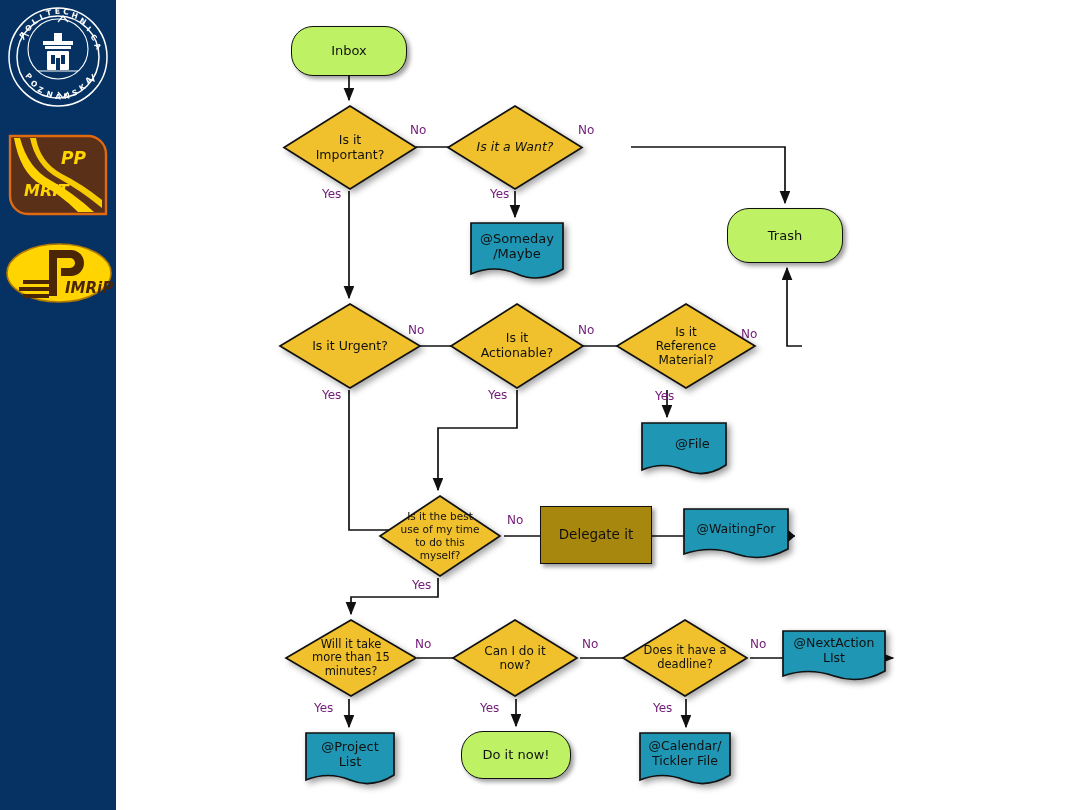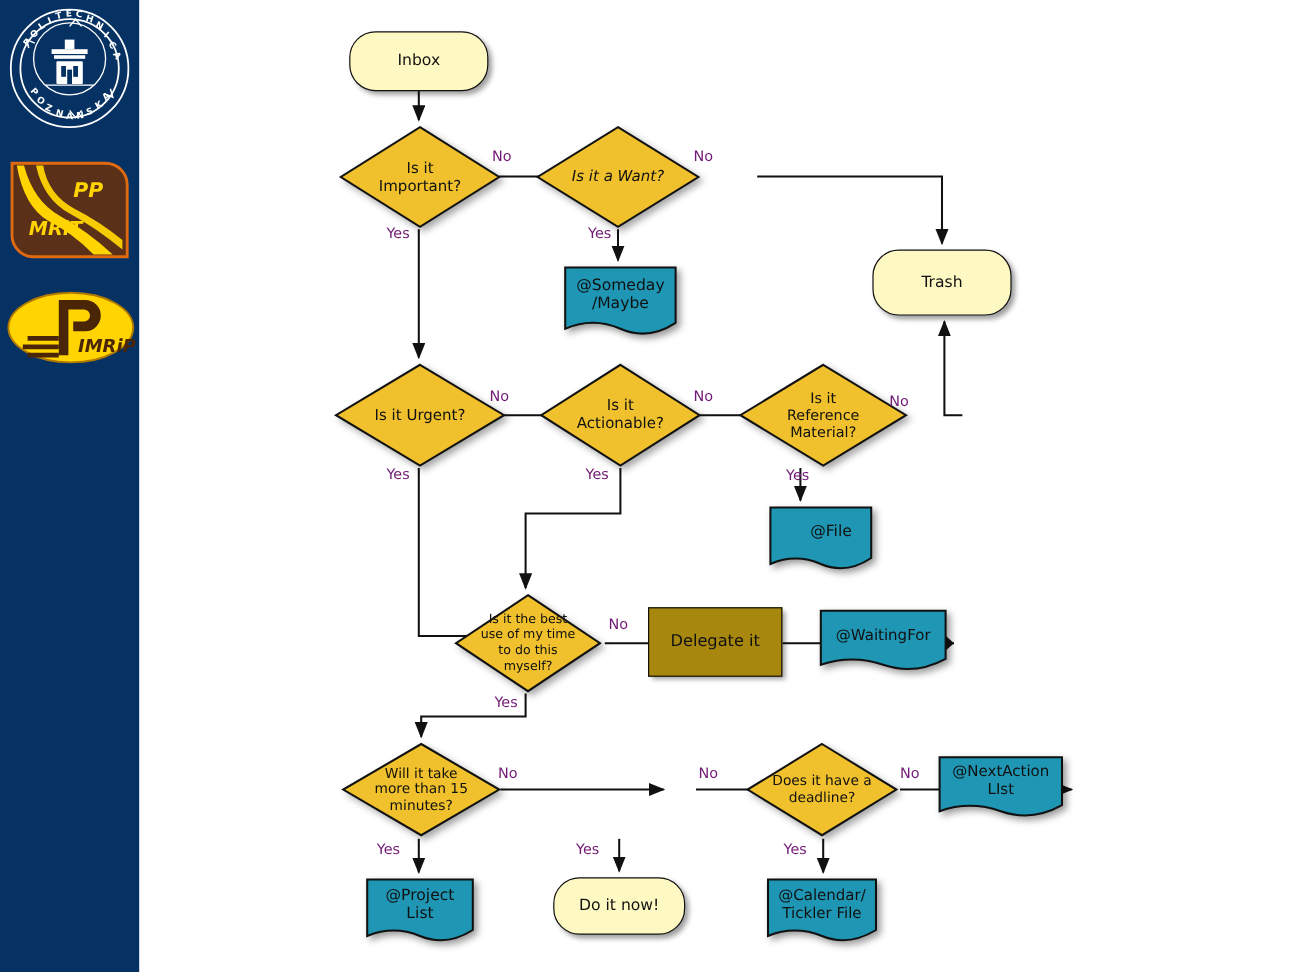--- a/index.html
+++ b/index.html
@@ -36,21 +36,21 @@
     display:flex;align-items:center;justify-content:center;
     text-align:center;line-height:1.18;
     color:#111;white-space:pre-line;pointer-events:none;
   }
 
   
   .diamond .lbl{font-size:12.5px;}
   .diamond svg{overflow:visible;}
 
   
-  .term{border-radius:22px;background:#fef9c3;border:1.6px solid #111;
+  .term{border-radius:22px;background:#bef264;border:1.6px solid #111;
         box-shadow:3px 3px 4px rgba(0,0,0,.38);}
   .term .lbl{font-size:13px;}
 
   
   .proc{background:#a8870e;border:1.8px solid #111;
         box-shadow:3px 3px 4px rgba(0,0,0,.38);}
   .proc .lbl{font-size:13.5px;}
 
   
   .doc .lbl{font-size:13px;}
@@ -267,20 +267,27 @@
 
     <div class="node diamond" style="left:169px;top:619px;width:132px;height:78px;">
       <svg width="132" height="78">
           <polygon points="66,1 131,39 66,77 1,39" fill="#f0c12c" stroke="#111" stroke-width="1.7" style="filter:drop-shadow(3px 3px 3px rgba(0,0,0,.35))"></polygon>
         </svg>
       <div class="lbl" style="font-size:11.5px;">Will it take
 more than 15
 minutes?</div>
     </div>
 
+    <div class="node diamond" style="left:336px;top:619px;width:126px;height:78px;">
+      <svg width="126" height="78">
+          <polygon points="63,1 125,39 63,77 1,39" fill="#f0c12c" stroke="#111" stroke-width="1.7" style="filter:drop-shadow(3px 3px 3px rgba(0,0,0,.35))"></polygon>
+        </svg>
+      <div class="lbl" style="font-size:12px;">Can I do it
+now?</div>
+    </div>
 
     <div class="node diamond" style="left:506px;top:619px;width:126px;height:78px;">
       <svg width="126" height="78">
           <polygon points="63,1 125,39 63,77 1,39" fill="#f0c12c" stroke="#111" stroke-width="1.7" style="filter:drop-shadow(3px 3px 3px rgba(0,0,0,.35))"></polygon>
         </svg>
       <div class="lbl" style="font-size:11.5px;">Does it have a
 deadline?</div>
     </div>
 
     <div class="node doc" style="left:666px;top:630px;width:104px;height:54px;padding-left:28px;">

